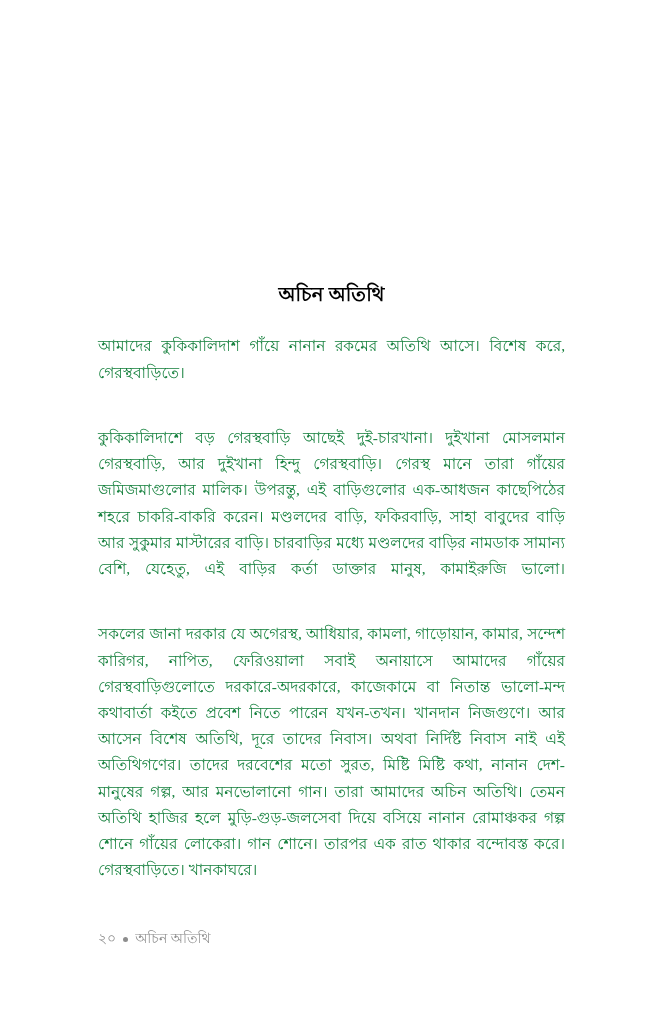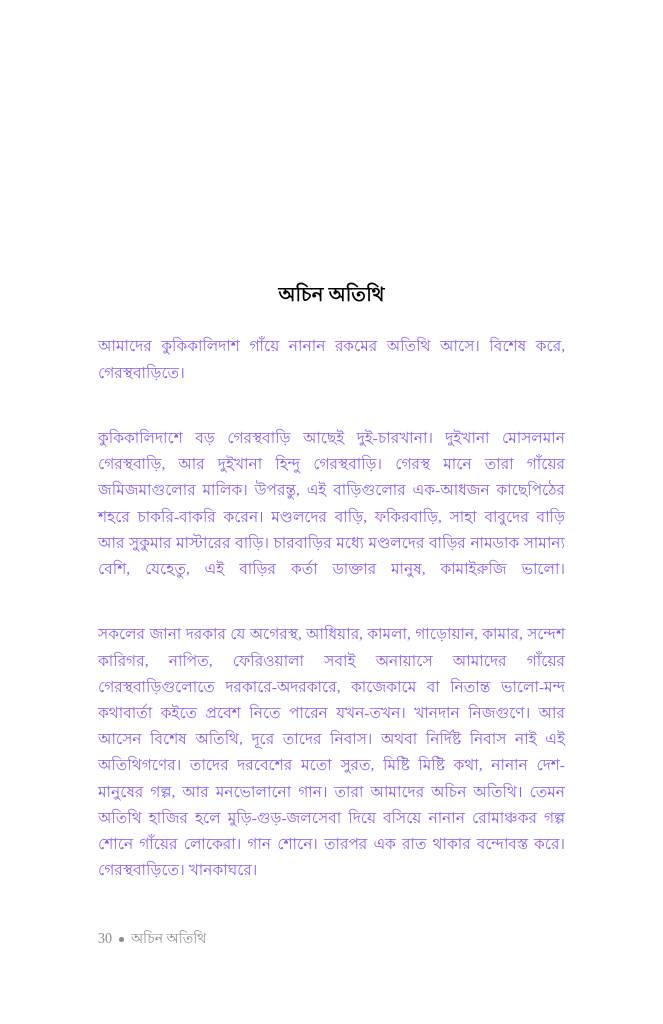--- a/index.html
+++ b/index.html
@@ -45,21 +45,21 @@
     color: #000;
   }
 
   .para {
     margin: 6px 0 13px 0;
     font-size: 15.4px;
     line-height: 26.2px;
     text-align: justify;
     text-justify: inter-word;
     word-spacing: 0.2px;
-    color: #8b5cf6;
+    color: #15803d;
     hyphens: none;
   }
   .para:last-of-type {
     margin-bottom: 0;
   }
 
   
   .para::after {
     content: "";
     display: inline-block;
@@ -109,18 +109,18 @@
 
     <p class="para">আমাদের কুকিকালিদাশ গাঁয়ে নানান রকমের অতিথি আসে। বিশেষ করে, গেরস্থবাড়িতে।</p>
 
     <p class="para">কুকিকালিদাশে বড় গেরস্থবাড়ি আছেই দুই-চারখানা। দুইখানা মোসলমান গেরস্থবাড়ি, আর দুইখানা হিন্দু গেরস্থবাড়ি। গেরস্থ মানে তারা গাঁয়ের জমিজমাগুলোর মালিক। উপরন্তু, এই বাড়িগুলোর এক-আধজন কাছেপিঠের শহরে চাকরি-বাকরি করেন। মণ্ডলদের বাড়ি, ফকিরবাড়ি, সাহা বাবুদের বাড়ি আর সুকুমার মাস্টারের বাড়ি। চারবাড়ির মধ্যে মণ্ডলদের বাড়ির নামডাক সামান্য বেশি, যেহেতু, এই বাড়ির কর্তা ডাক্তার মানুষ, কামাইরুজি ভালো।</p>
 
     <p class="para last-line-natural">সকলের জানা দরকার যে অগেরস্থ, আধিয়ার, কামলা, গাড়োয়ান, কামার, সন্দেশ কারিগর, নাপিত, ফেরিওয়ালা সবাই অনায়াসে আমাদের গাঁয়ের গেরস্থবাড়িগুলোতে দরকারে-অদরকারে, কাজেকামে বা নিতান্ত ভালো-মন্দ কথাবার্তা কইতে প্রবেশ নিতে পারেন যখন-তখন। খানদান নিজগুণে। আর আসেন বিশেষ অতিথি, দূরে তাদের নিবাস। অথবা নির্দিষ্ট নিবাস নাই এই অতিথিগণের। তাদের দরবেশের মতো সুরত, মিষ্টি মিষ্টি কথা, নানান দেশ-মানুষের গল্প, আর মনভোলানো গান। তারা আমাদের অচিন অতিথি। তেমন অতিথি হাজির হলে মুড়ি-গুড়-জলসেবা দিয়ে বসিয়ে নানান রোমাঞ্চকর গল্প শোনে গাঁয়ের লোকেরা। গান শোনে। তারপর এক রাত থাকার বন্দোবস্ত করে। গেরস্থবাড়িতে। খানকাঘরে।</p>
 
   </div>
 
   <div class="footer">
-    <span class="pagenum">30</span>
+    <span class="pagenum">২০</span>
     <span class="dot"></span>
     <span class="runninghead">অচিন অতিথি</span>
   </div>
 
 </div>
 
 </body></html>

